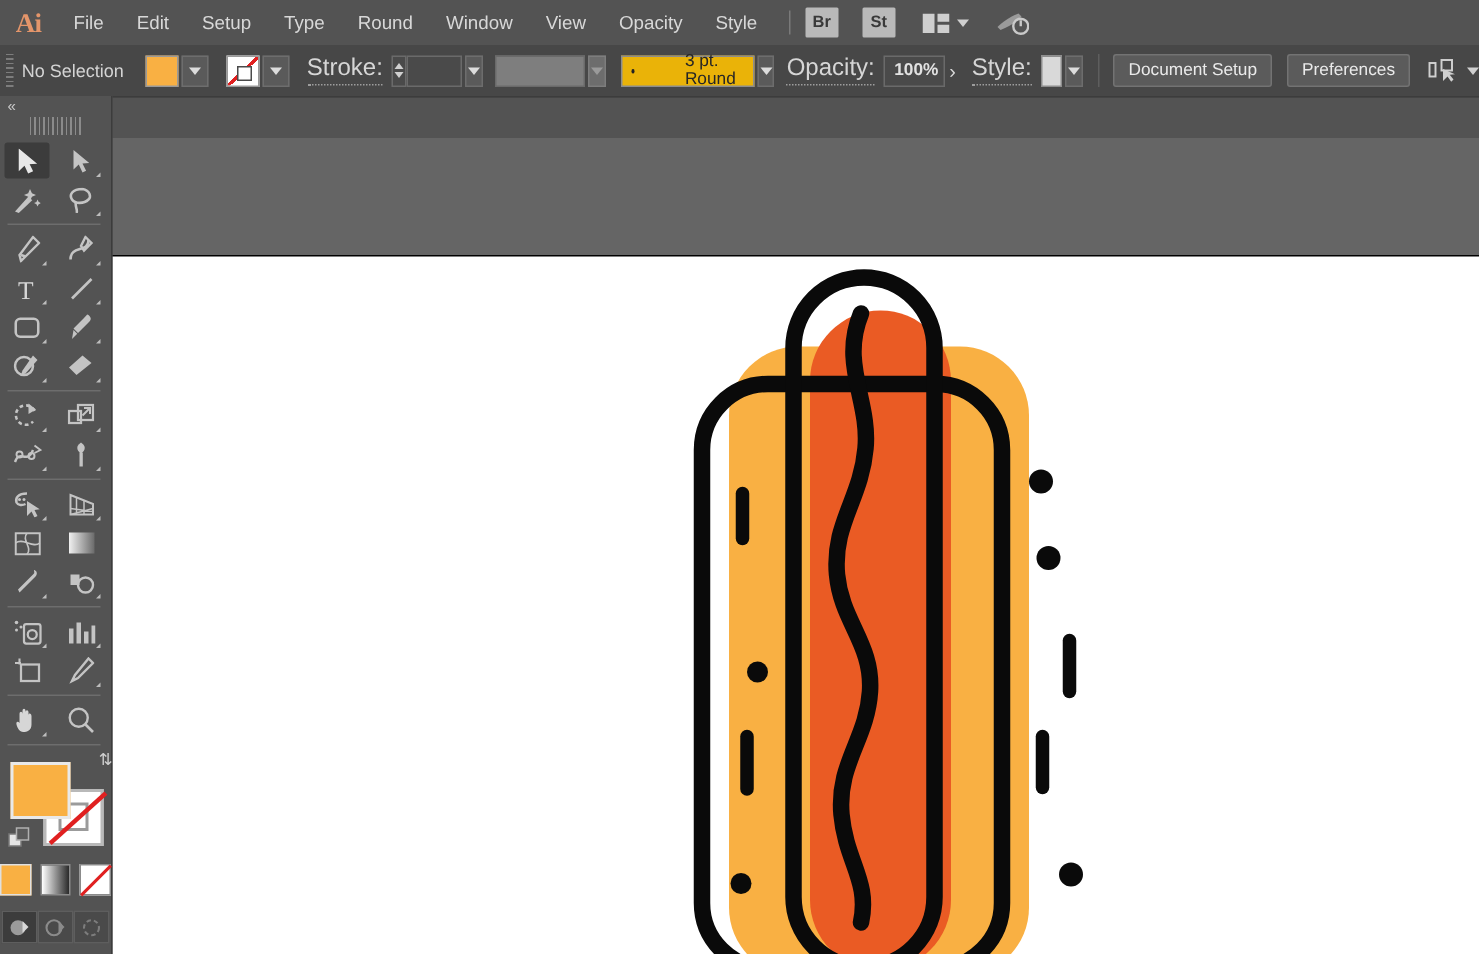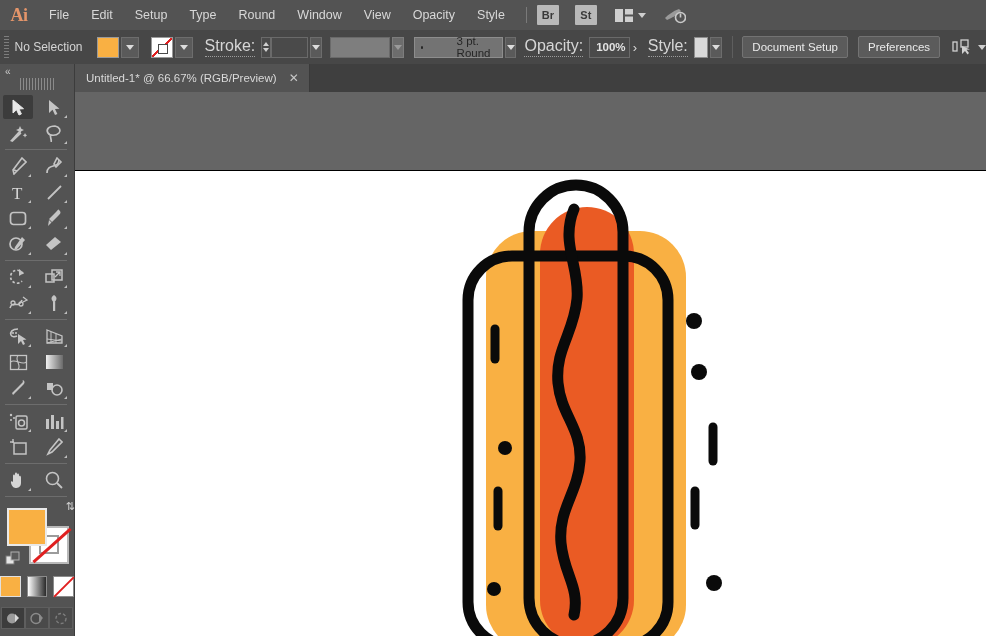--- a/index.html
+++ b/index.html
@@ -79,21 +79,21 @@
   .mini-up,.mini-dn{width:0;height:0;border-left:3px solid transparent;border-right:3px solid transparent;}
   .mini-up{border-bottom:4px solid #d0d0d0;}
   .mini-dn{border-top:4px solid #d0d0d0;}
   .field-dark{
     width:60px;height:21px;background:#4a4a4a;border:1px solid #6a6a6a;box-sizing:border-box;
   }
   .field-grey{
     width:98px;height:21px;background:#7e7e7e;border:1px solid #6a6a6a;box-sizing:border-box;
   }
   .brush-field{
-    height:21px;background:#737373;color:#262626;font-size:11.5px;
+    height:21px;background:#eab308;color:#262626;font-size:11.5px;
     display:flex;align-items:center;padding:0 10px 0 6px;box-sizing:border-box;
     border:1px solid #8d8d8d;
     gap:20px;
   }
   .brush-dot{width:3px;height:3px;border-radius:50%;background:#222;margin-right:14px;}
   .opacity-field{
     width:62px;height:21px;background:#4a4a4a;border:1px solid #6a6a6a;box-sizing:border-box;
     color:#e2e2e2;font-size:11.5px;display:flex;align-items:center;padding-left:6px;font-weight:bold;
   }
   .arrow-right{
@@ -292,26 +292,20 @@
     <div style="display:flex;align-items:center;margin-left:12px;">
       <svg width="20" height="16" viewBox="0 0 20 16">
         <rect x="1" y="3" width="4" height="9" fill="none" stroke="#d0d0d0" stroke-width="1.3"></rect>
         <rect x="9" y="1" width="7" height="7" fill="none" stroke="#d0d0d0" stroke-width="1.3"></rect>
         <path d="M10 7 L10 15 L13 12 L15.5 15.5 L17 14 L14.5 10.8 L18 10.5 Z" fill="#d0d0d0"></path>
       </svg>
       <span class="chev" style="margin-left:6px;"></span>
     </div>
   </div>
 
-  <div class="tabbar">
-    <div class="doctab">
-      <span>Untitled-1* @ 66.67% (RGB/Preview)</span>
-      <span class="tab-close">✕</span>
-    </div>
-  </div>
 
   <div class="canvas-area">
     <div class="artboard">
       <svg class="art-svg" width="912" height="466" viewBox="0 0 912 466">
 
         <rect x="412" y="60" width="200" height="420" rx="46" ry="46" fill="#f9b043"></rect>
 
         <rect x="466" y="36" width="94" height="440" rx="47" ry="47" fill="#ea5b24"></rect>
 
         <rect x="394" y="85" width="200" height="390" rx="44" ry="44" fill="none" stroke="#0a0a0a" stroke-width="11"></rect>

